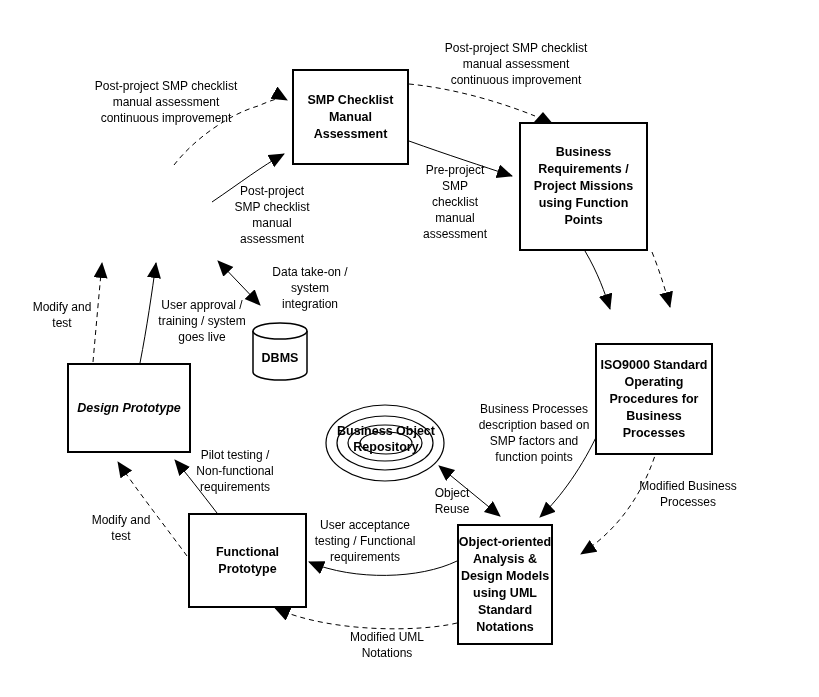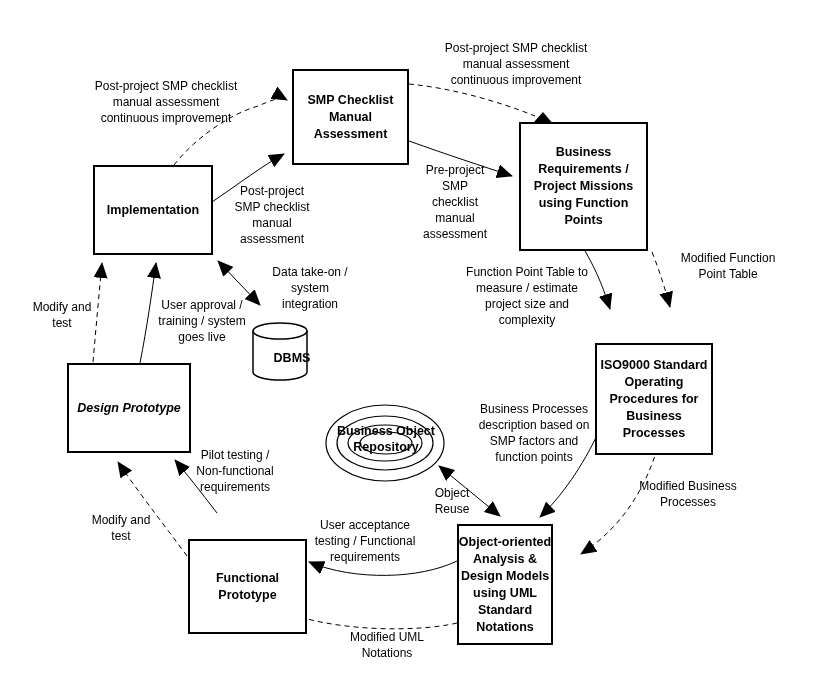--- a/index.html
+++ b/index.html
@@ -67,21 +67,20 @@
       <path d="M652,252 C660,272 666,292 670,307" marker-end="url(#ah)"></path>
       <path d="M662,431 C651,478 628,523 581,554" marker-end="url(#ah)"></path>
       <path d="M457,623 C420,632 330,633 275,608" marker-end="url(#ah)"></path>
       <path d="M187,556 C162,522 136,489 118,462" marker-end="url(#ah)"></path>
       <path d="M93,362 C96,328 99,294 102,263" marker-end="url(#ah)"></path>
     </g>
 
     <polygon points="526,131 543,112 559,131" fill="#000"></polygon>
   </svg>
 
-  <div class="node" style="left:93px; top:165px; width:120px; height:90px;">Implementation</div>
 
   <div class="node" style="left:292px; top:69px; width:117px; height:96px;">SMP Checklist
 Manual
 Assessment</div>
 
   <div class="node" style="left:519px; top:122px; width:129px; height:129px;">Business
 Requirements /
 Project Missions
 using Function
 Points</div>
@@ -92,26 +91,26 @@
 Business
 Processes</div>
 
   <div class="node" style="left:457px; top:524px; width:96px; height:121px;">Object-oriented
 Analysis &amp;
 Design Models
 using UML
 Standard
 Notations</div>
 
-  <div class="node" style="left:188px; top:539px; width:119px; height:95px;">Functional
+  <div class="node" style="left:188px; top:513px; width:119px; height:95px;">Functional
 Prototype</div>
 
   <div class="node" style="left:67px; top:363px; width:124px; height:90px;font-style:italic;">Design Prototype</div>
 
-  <div class="shape-label" style="left:262px; top:350px; width:60px;">DBMS</div>
+  <div class="shape-label" style="left:250px; top:350px; width:60px;">DBMS</div>
 
   <div class="shape-label" style="left:323px; top:423px; width:126px;">Business Object
 Repository</div>
 
   <div class="elabel" style="left:81px; top:78px; width:170px;">Post-project SMP checklist
 manual assessment
 continuous improvement</div>
 
   <div class="elabel" style="left:431px; top:40px; width:170px;">Post-project SMP checklist
 manual assessment
@@ -121,27 +120,21 @@
 SMP checklist
 manual
 assessment</div>
 
   <div class="elabel" style="left:405px; top:162px; width:100px;">Pre-project
 SMP
 checklist
 manual
 assessment</div>
 
-  <div class="elabel" style="left:668px; top:250px; width:120px;">Modified Function
-Point Table</div>
 
-  <div class="elabel" style="left:452px; top:264px; width:150px;">Function Point Table to
-measure / estimate
-project size and
-complexity</div>
 
   <div class="elabel" style="left:459px; top:401px; width:150px;">Business Processes
 description based on
 SMP factors and
 function points</div>
 
   <div class="elabel" style="left:628px; top:478px; width:120px;">Modified Business
 Processes</div>
 
   <div class="elabel" style="left:412px; top:485px; width:80px;">Object

